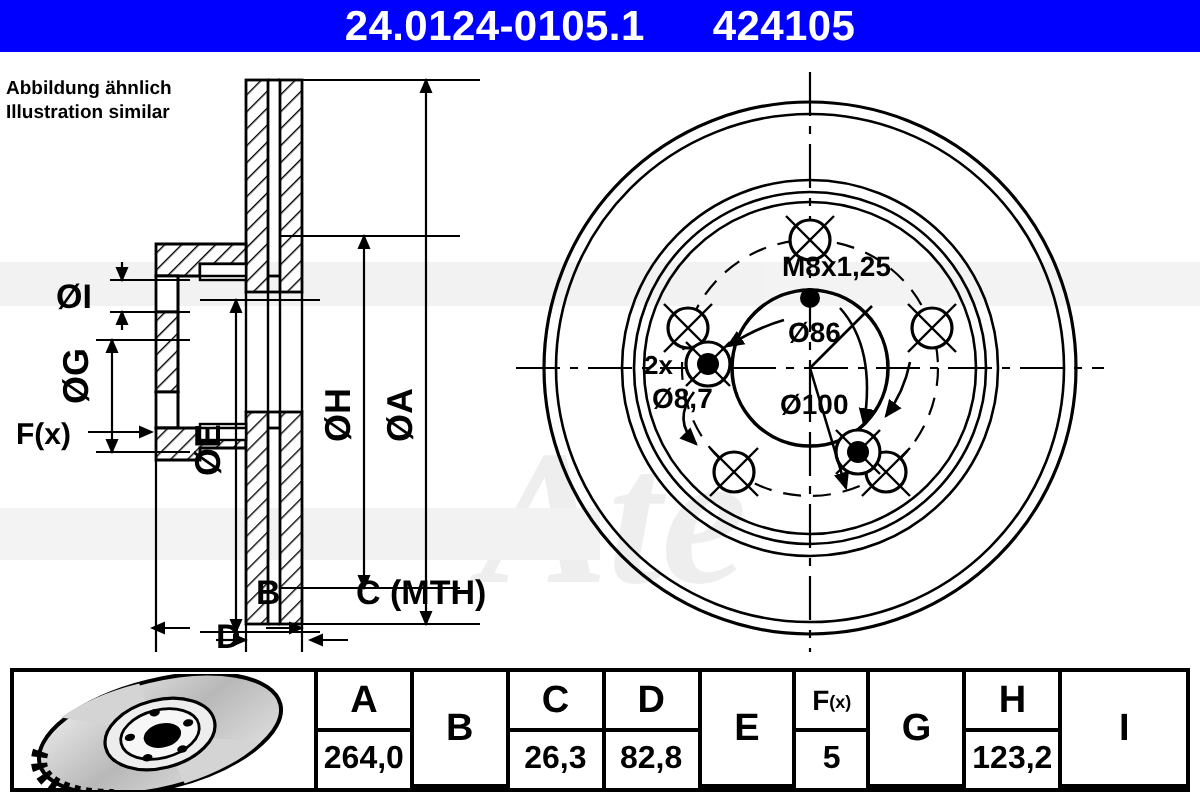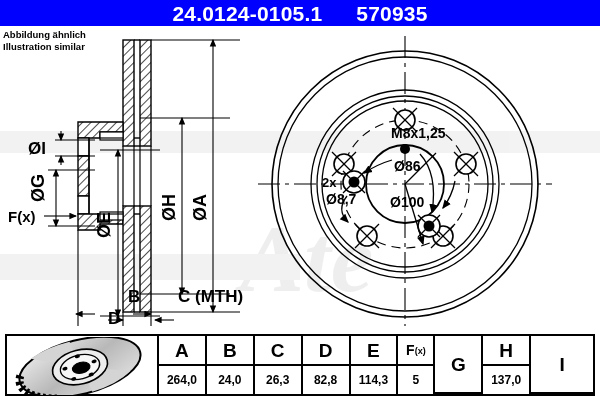--- a/index.html
+++ b/index.html
@@ -32,21 +32,21 @@
     font-weight: bold;
     font-size: 21px;
     letter-spacing: 0.2px;
     line-height: 1;
     white-space: nowrap;
   }
 
   
   .note {
     position: absolute;
-    left: 3px; top: 29px;
+    left: 3px; top: 39px;
     font-size: 9.5px;
     font-weight: bold;
     line-height: 11.5px;
     white-space: nowrap;
   }
 
   
   .drawing {
     position: absolute;
     left: 0; top: 26px;
@@ -87,35 +87,35 @@
   .tcol.wide   { flex: 1.35 1 0; }
   .tcell {
     flex: 1 1 50%;
     display: flex;
     align-items: center;
     justify-content: center;
     font-weight: bold;
     line-height: 1;
   }
   .tcell.head { font-size: 19px; border-bottom: 2px solid #000; }
-  .tcell.val  { font-size: 12px; }
+  .tcell.val  { font-size: 16px; }
   .tcell.head.fx { font-size: 14px; }
   .tcell.head.fx sub {
     font-size: 9px;
     vertical-align: baseline;
     position: relative;
     top: 1px;
   }
 </style>
 </head>
 <body>
 
 <div class="header-bar">
   <span class="hdr-text">24.0124-0105.1</span>
-  <span class="hdr-text">570935</span>
+  <span class="hdr-text">424105</span>
 </div>
 
 <div class="note">
   <div>Abbildung ähnlich</div>
   <div>Illustration similar</div>
 </div>
 
 <div class="drawing">
 <svg width="600" height="300" viewBox="0 0 600 300" xmlns="http://www.w3.org/2000/svg">
   <defs>
@@ -346,45 +346,43 @@
     </svg>
   </div>
 
   <div class="tbl-cols">
     <div class="tcol">
       <div class="tcell head">A</div>
       <div class="tcell val">264,0</div>
     </div>
     <div class="tcol">
       <div class="tcell head">B</div>
-      <div class="tcell val">24,0</div>
     </div>
     <div class="tcol">
       <div class="tcell head">C</div>
       <div class="tcell val">26,3</div>
     </div>
     <div class="tcol">
       <div class="tcell head">D</div>
       <div class="tcell val">82,8</div>
     </div>
     <div class="tcol">
       <div class="tcell head">E</div>
-      <div class="tcell val">114,3</div>
     </div>
     <div class="tcol narrow">
       <div class="tcell head fx">
           <span>F</span>
           <sub>(x)</sub>
         </div>
       <div class="tcell val">5</div>
     </div>
     <div class="tcol">
       <div class="tcell head">G</div>
     </div>
     <div class="tcol">
       <div class="tcell head">H</div>
-      <div class="tcell val">137,0</div>
+      <div class="tcell val">123,2</div>
     </div>
     <div class="tcol wide">
       <div class="tcell head">I</div>
     </div>
   </div>
 </div>
 
 </body></html>

